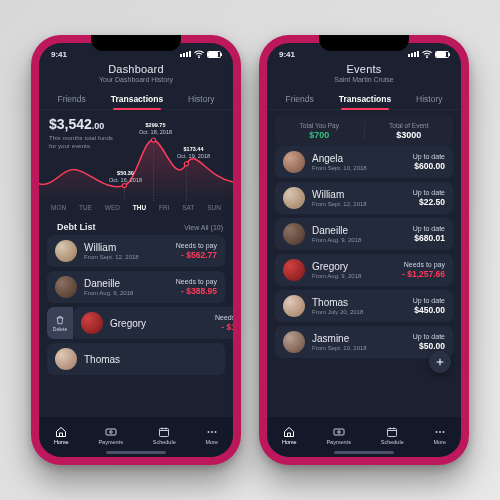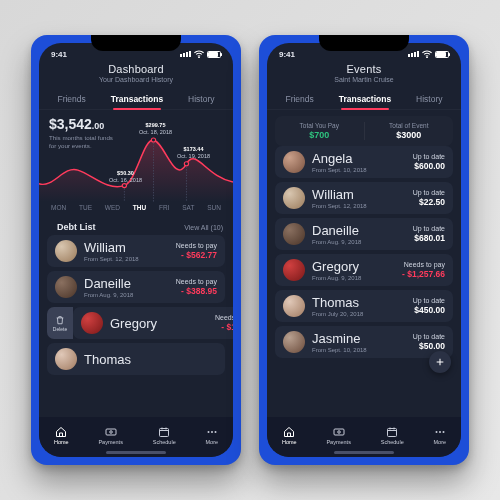--- a/index.html
+++ b/index.html
@@ -10,22 +10,22 @@
     display: flex;
     justify-content: center;
     align-items: center;
     gap: 18px;
     overflow: hidden;
   }
 
   .phone {
     width: 210px;
     height: 430px;
-    background: #1d4ed8;
-    border-radius: 16px;
+    background: #be185d;
+    border-radius: 30px;
     padding: 8px;
     box-shadow: 0 18px 30px rgba(0,0,0,0.35), 0 4px 8px rgba(0,0,0,0.2);
     position: relative;
   }
   .screen {
     width: 100%; height: 100%;
     background: #1b2130;
     border-radius: 22px;
     overflow: hidden;
     position: relative;
@@ -98,21 +98,21 @@
   .totals .val.white:before{content:"$";}
 
   .list { padding: 0 8px;}
   .row { display:flex; align-items:center; background: #232a3b; border-radius:7px; padding:5px 8px; margin-bottom:4px; position:relative;}
   .row.swiped { transform: translateX(26px);}
   .delete-btn { position:absolute; left:-26px; top:0; bottom:0; width:26px; background:#3a4156; border-radius:7px 0 0 7px; display:flex; flex-direction:column; align-items:center; justify-content:center; gap:1px;}
   .delete-btn svg{ width:10px;height:10px;}
   .delete-btn span{ font-size:5px; color:#cfd4e0;}
   .avatar { width:22px;height:22px;border-radius:50%; flex-shrink:0; margin-right:7px; background-size:cover; background-position:center;}
   .row .who { flex:1; min-width:0;}
-  .row .who .n { font-size:13px; font-weight:500;}
+  .row .who .n { font-size:10px; font-weight:500;}
   .row .who .d { font-size:6px; color:#8a92a6; margin-top:1px;}
   .row .amt { text-align:right;}
   .row .amt .s { font-size:7px; color:#cfd4e0;}
   .row .amt .v { font-size:8.5px; font-weight:600; margin-top:1px;}
   .red { color:#ff3b5c;}
   .white { color:#fff;}
 
   
   .fab { position:absolute; right:10px; bottom:44px; width:22px;height:22px;border-radius:50%; background:#2a3144; box-shadow:0 2px 6px rgba(0,0,0,0.4); display:flex;align-items:center;justify-content:center; font-size:13px; color:#fff;}
 

